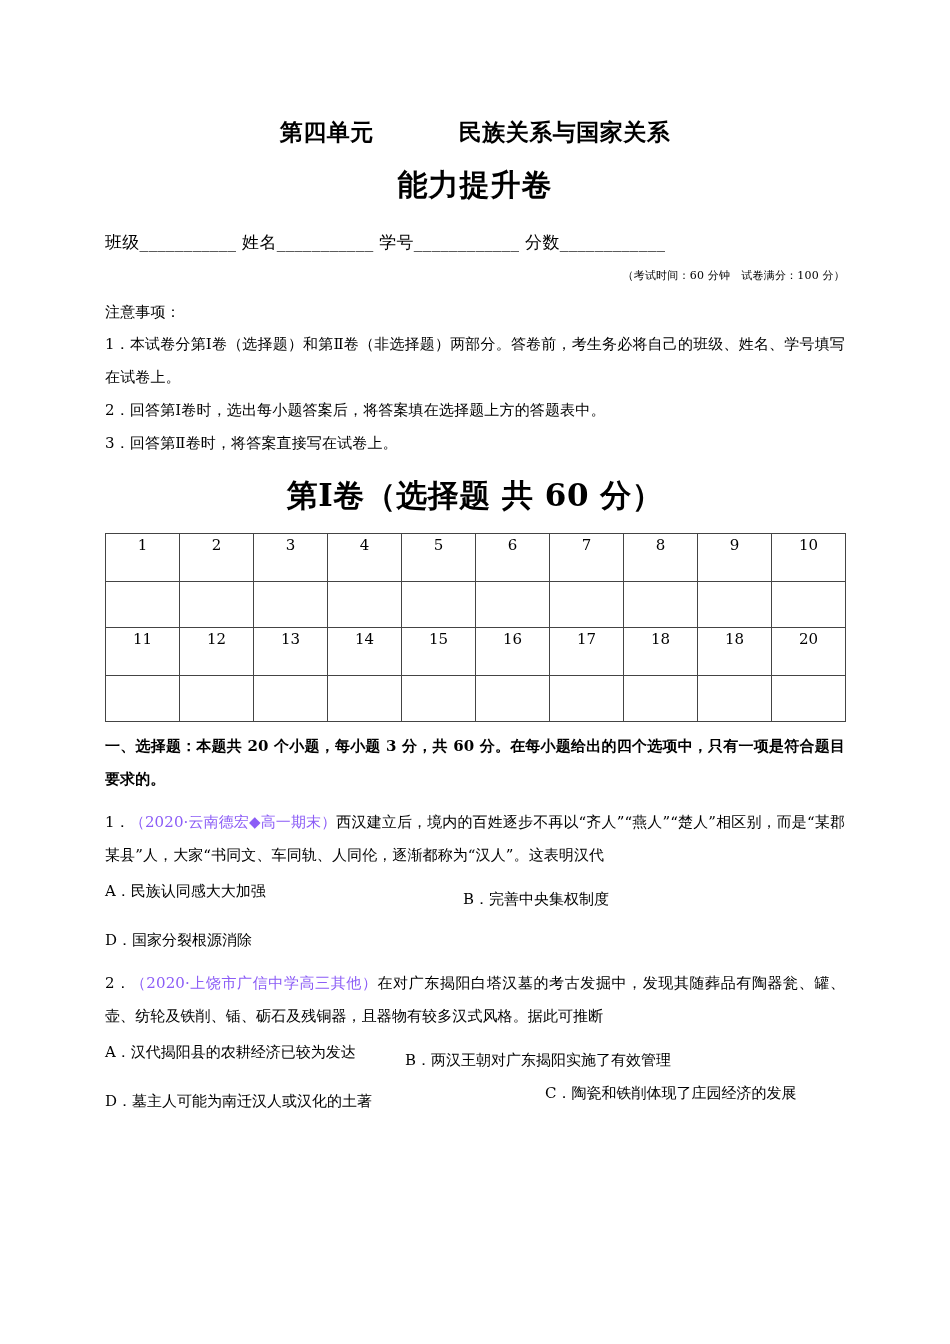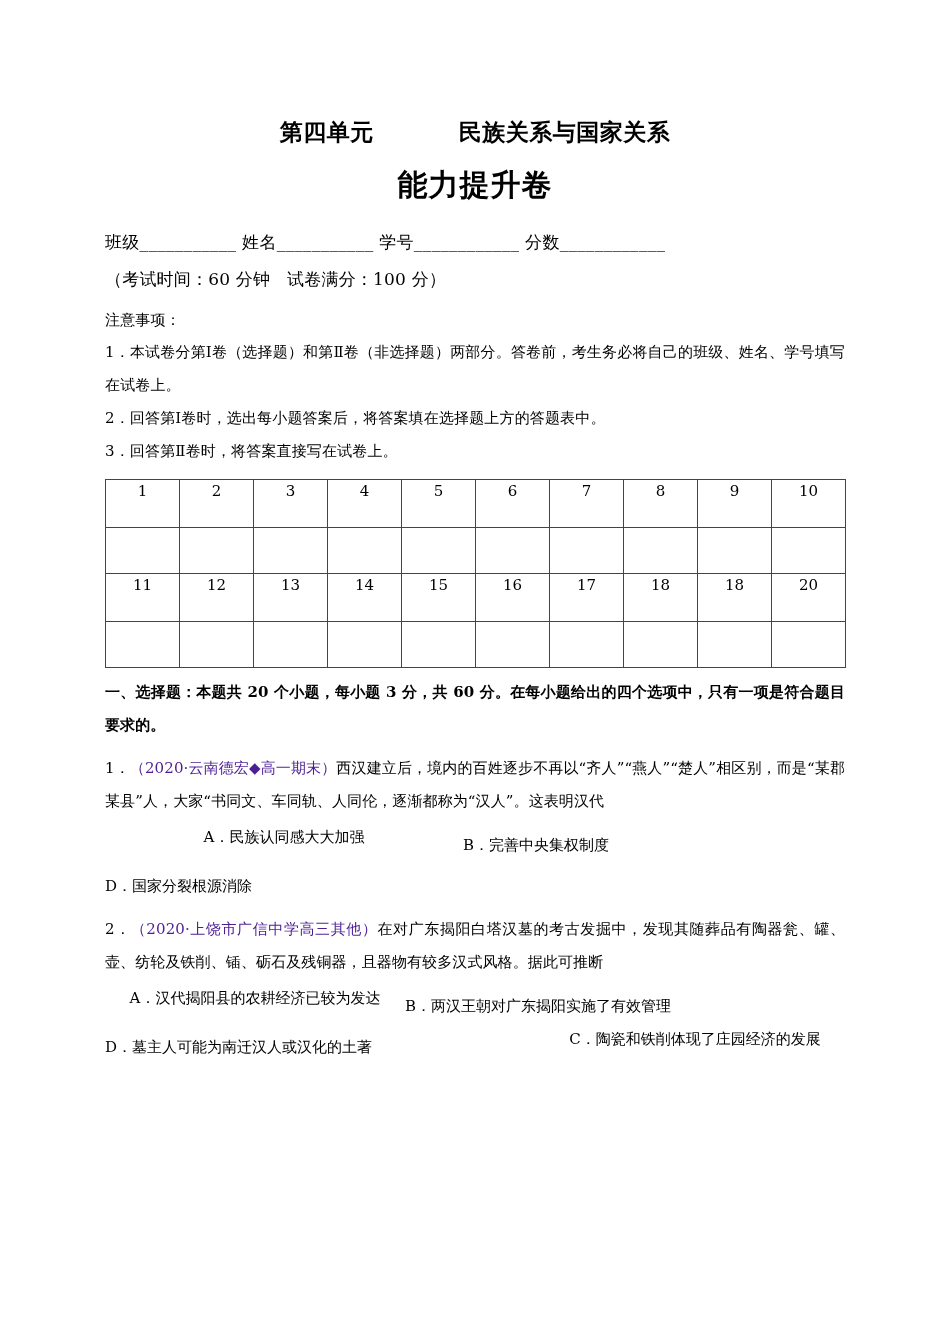--- a/index.html
+++ b/index.html
@@ -53,22 +53,22 @@
     padding-top: 28px;
     text-align: left;
     font-size: 17px;
     letter-spacing: 0.3px;
     white-space: pre;
   }
 
   .exam-meta {
     margin: 0;
     padding-top: 14px;
-    text-align: left;
-    font-size: 17px;
+    text-align: right;
+    font-size: 11px;
     letter-spacing: 0.2px;
     white-space: pre;
   }
 
   
   .notice {
     padding-top: 13px;
   }
   .notice p {
     margin: 0;
@@ -128,38 +128,37 @@
     padding-top: 10px;
   }
   .question .stem {
     margin: 0;
     font-size: 15px;
     line-height: 2.2;
     text-align: justify;
     letter-spacing: 0.1px;
   }
   .source {
-    color: #4c1d95;
+    color: #8b5cf6;
   }
   .options {
     margin: 0;
     padding-top: 3px;
   }
   .option-row {
     display: flex;
     font-size: 15px;
     line-height: 2.2;
   }
   .option-row .opt {
     white-space: pre;
   }
   .option-row .opt-left {
     width: 358px;
     flex: 0 0 358px;
-    text-align: center;
   }
   .option-row .opt-right {
     flex: 1 1 auto;
     margin-top: 8px;
   }
   .q2 .option-row .opt-left {
     width: 300px;
     flex: 0 0 300px;
   }
 </style>
@@ -176,20 +175,21 @@
 
   <p class="exam-meta">（考试时间：60 分钟   试卷满分：100 分）</p>
 
   <div class="notice">
     <p>注意事项：</p>
     <p>1．本试卷分第Ⅰ卷（选择题）和第Ⅱ卷（非选择题）两部分。答卷前，考生务必将自己的班级、姓名、学号填写在试卷上。</p>
     <p>2．回答第Ⅰ卷时，选出每小题答案后，将答案填在选择题上方的答题表中。</p>
     <p>3．回答第Ⅱ卷时，将答案直接写在试卷上。</p>
   </div>
 
+  <h3 class="part-heading">第Ⅰ卷（选择题 共 60 分）</h3>
 
   <div class="answer-table-wrap">
     <table class="answer-table">
       <tbody>
         <tr>
           <td>1</td>
           <td>2</td>
           <td>3</td>
           <td>4</td>
           <td>5</td>

